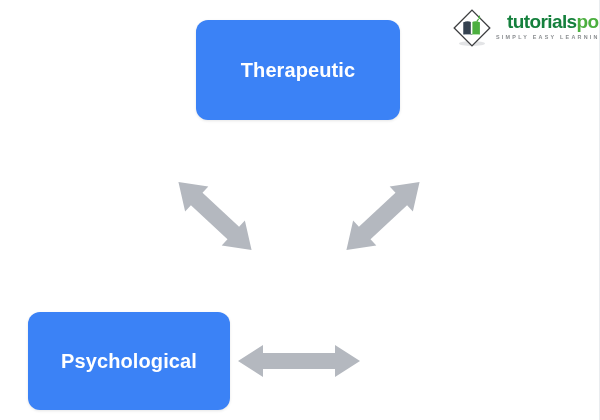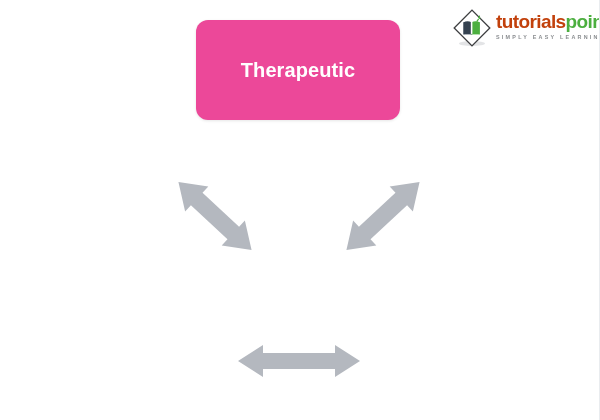--- a/index.html
+++ b/index.html
@@ -43,36 +43,36 @@
     justify-content: center;
     padding-bottom: 3px;
   }
   .logo-word {
     font-size: 19px;
     font-weight: bold;
     letter-spacing: -0.6px;
     line-height: 20px;
     white-space: nowrap;
   }
-  .logo-word .t-dark { color: #c2410c; }
+  .logo-word .t-dark { color: #15803d; margin-left: 11px; }
   .logo-word .t-green { color: #4caf3f; }
   .logo-tagline {
     font-size: 5.4px;
     letter-spacing: 2.25px;
     color: #8a8d90;
     line-height: 8px;
     white-space: nowrap;
     font-weight: bold;
     margin-top: 1px;
   }
 
   
   .node {
     position: absolute;
-    background: #ec4899;
+    background: #3b82f6;
     border-radius: 12px;
     display: flex;
     align-items: center;
     justify-content: center;
     box-shadow: 0 1px 3px rgba(0,0,0,0.10);
   }
   .node-label {
     color: #ffffff;
     font-size: 20px;
     font-weight: bold;
@@ -144,20 +144,23 @@
     <div class="logo-text-wrap">
       <div class="logo-word"><span class="t-dark">tutorials</span><span class="t-green">point</span></div>
       <div class="logo-tagline">SIMPLY EASY LEARNING</div>
     </div>
   </div>
 
   <div class="node" id="node-therapeutic">
     <span class="node-label">Therapeutic</span>
   </div>
 
+  <div class="node" id="node-psychological">
+    <span class="node-label">Psychological</span>
+  </div>
 
 
   <div class="arrow" id="arrow-left-diagonal">
     <svg width="86" height="104" viewBox="0 0 86 104" xmlns="http://www.w3.org/2000/svg">
       <g transform="rotate(-47 43 52)">
         <path d="M43 2 L60 27 L51.5 27 L51.5 77 L60 77 L43 102 L26 77 L34.5 77 L34.5 27 L26 27 Z" fill="#b4b8bf"></path>
       </g>
     </svg>
   </div>
 

